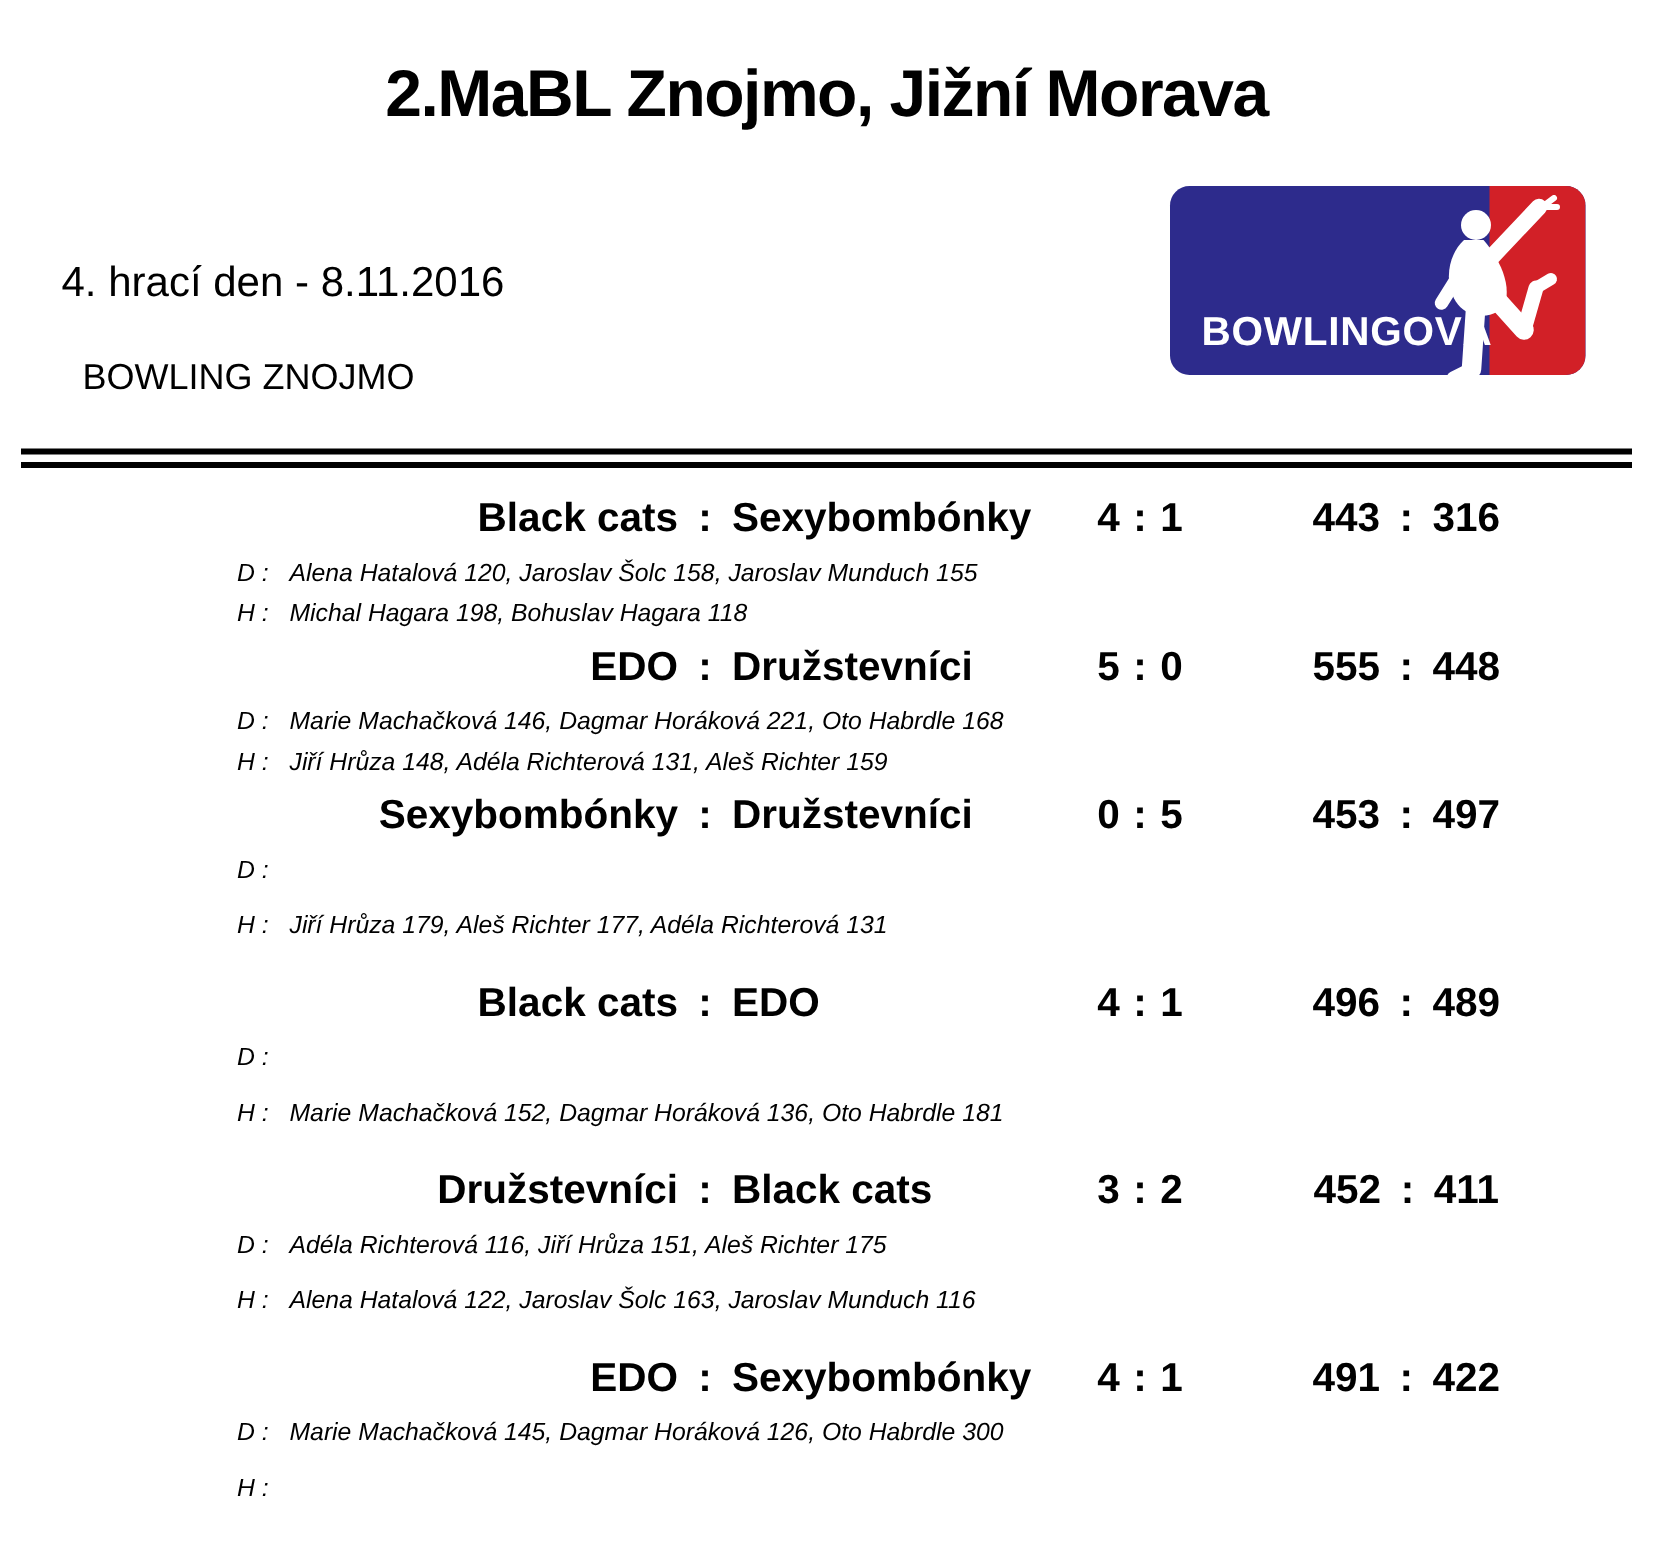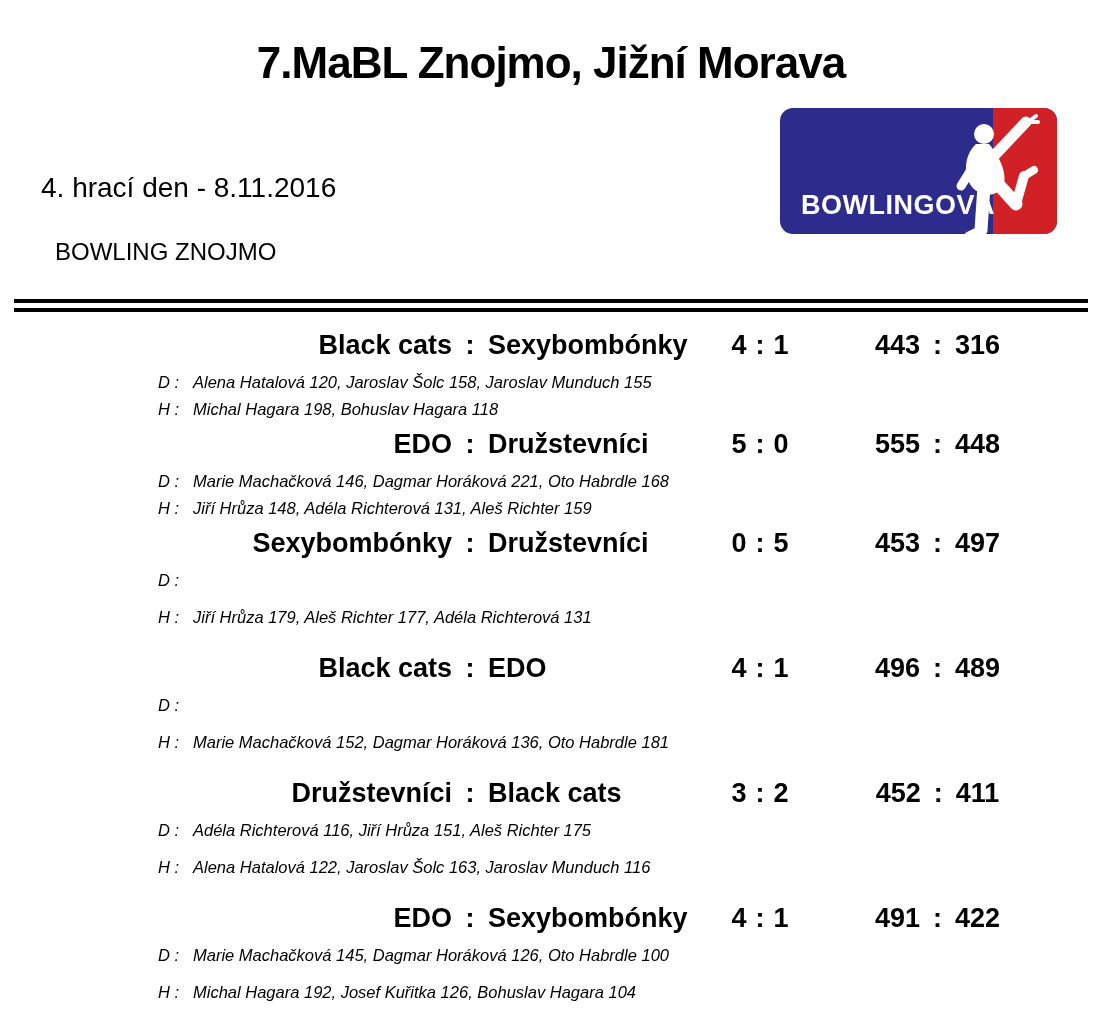--- a/index.html
+++ b/index.html
@@ -16,21 +16,21 @@
   
   .title{
     position:absolute;top:38px;left:0;width:100%;margin:0;
     text-align:center;font-size:44px;font-weight:700;letter-spacing:-1px;
   }
   .date-line{position:absolute;left:41px;top:172px;font-size:28px;}
   .venue-line{position:absolute;left:55px;top:238px;font-size:24px;}
 
   
   .logo{
-    position:absolute;left:780px;top:108px;width:277px;height:126px;
+    position:absolute;left:780px;top:124px;width:277px;height:126px;
     background:var(--logo-blue);border-radius:13px;overflow:hidden;
   }
   .logo .red-strip{position:absolute;top:0;right:0;width:23%;height:100%;background:var(--logo-red);}
   .logo .l1,.logo .l2{
     position:absolute;left:21px;color:#fff;font-weight:700;font-size:27px;letter-spacing:.5px;white-space:nowrap;
   }
   .logo .l1{top:82px;}
   .logo .l2{top:122px;}
   .bowler{position:absolute;left:168px;top:6px;width:100px;height:150px;}
   .cba{position:absolute;left:196px;top:141px;display:flex;align-items:center;gap:4px;}
@@ -66,21 +66,21 @@
   .player-row .names{white-space:nowrap;}
 
   .match.compact .player-row{margin-bottom:8px;}
   .match.compact{margin-bottom:10px;}
   .match.loose .player-row{margin-bottom:18px;}
   .match.loose{margin-bottom:26px;}
 </style>
 </head>
 <body>
 
-<h1 class="title">7.MaBL Znojmo, Jižní Morava</h1>
+<h1 class="title">2.MaBL Znojmo, Jižní Morava</h1>
 <div class="date-line">4. hrací den - 8.11.2016</div>
 <div class="venue-line">BOWLING ZNOJMO</div>
 
 <div class="logo">
   <div class="red-strip"></div>
   <svg class="bowler" viewBox="0 0 100 150" xmlns="http://www.w3.org/2000/svg">
     <g fill="#ffffff" stroke="#ffffff" stroke-linecap="round">
       <circle cx="36" cy="20" r="10" stroke="none"></circle>
       <path d="M28 30 C17 40 14 60 24 73 C33 84 52 83 56 70 C59 55 48 38 41 30 Z" stroke="none"></path>
       <path d="M44 44 L78 8" stroke-width="11" fill="none"></path>
@@ -259,22 +259,21 @@
       </span>
       <span class="total">
         <span>491</span>
         <span>:</span>
         <span>422</span>
       </span>
     </div>
     <div class="rows">
       <div class="player-row">
         <span class="lbl">D :</span>
-        <span class="names">Marie Machačková 145, Dagmar Horáková 126, Oto Habrdle 100</span>
-      </div>
-      <div class="player-row">
-        <span class="lbl">H :</span>
-        <span class="names">Michal Hagara 192, Josef Kuřitka 126, Bohuslav Hagara 104</span>
+        <span class="names">Marie Machačková 145, Dagmar Horáková 126, Oto Habrdle 300</span>
+      </div>
+      <div class="player-row">
+        <span class="lbl">H :</span>
       </div>
     </div>
   </section>
 
 </div>
 
 </body></html>

